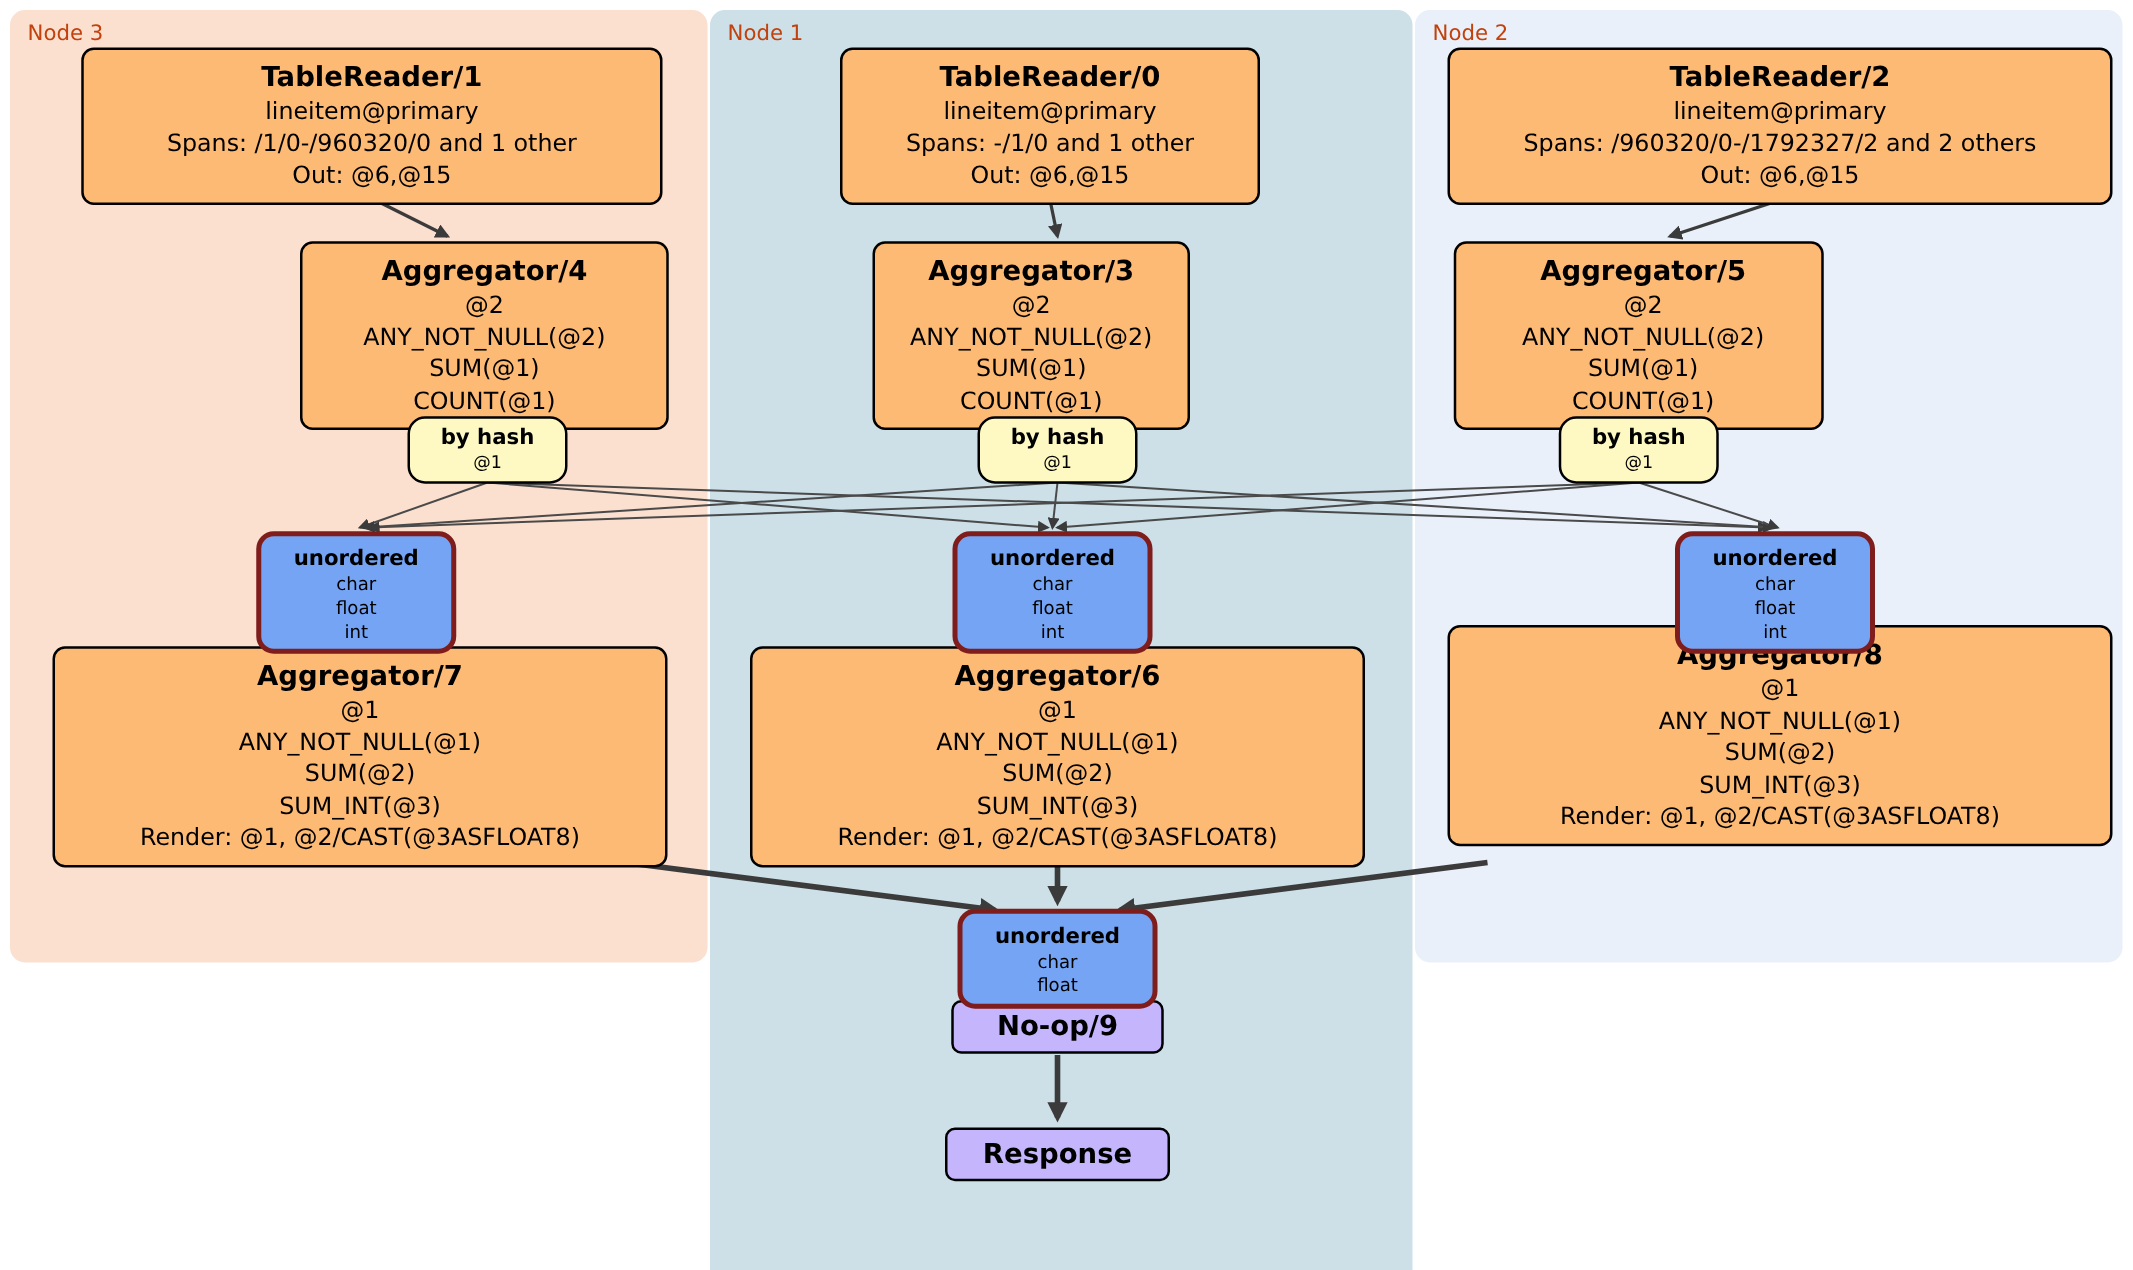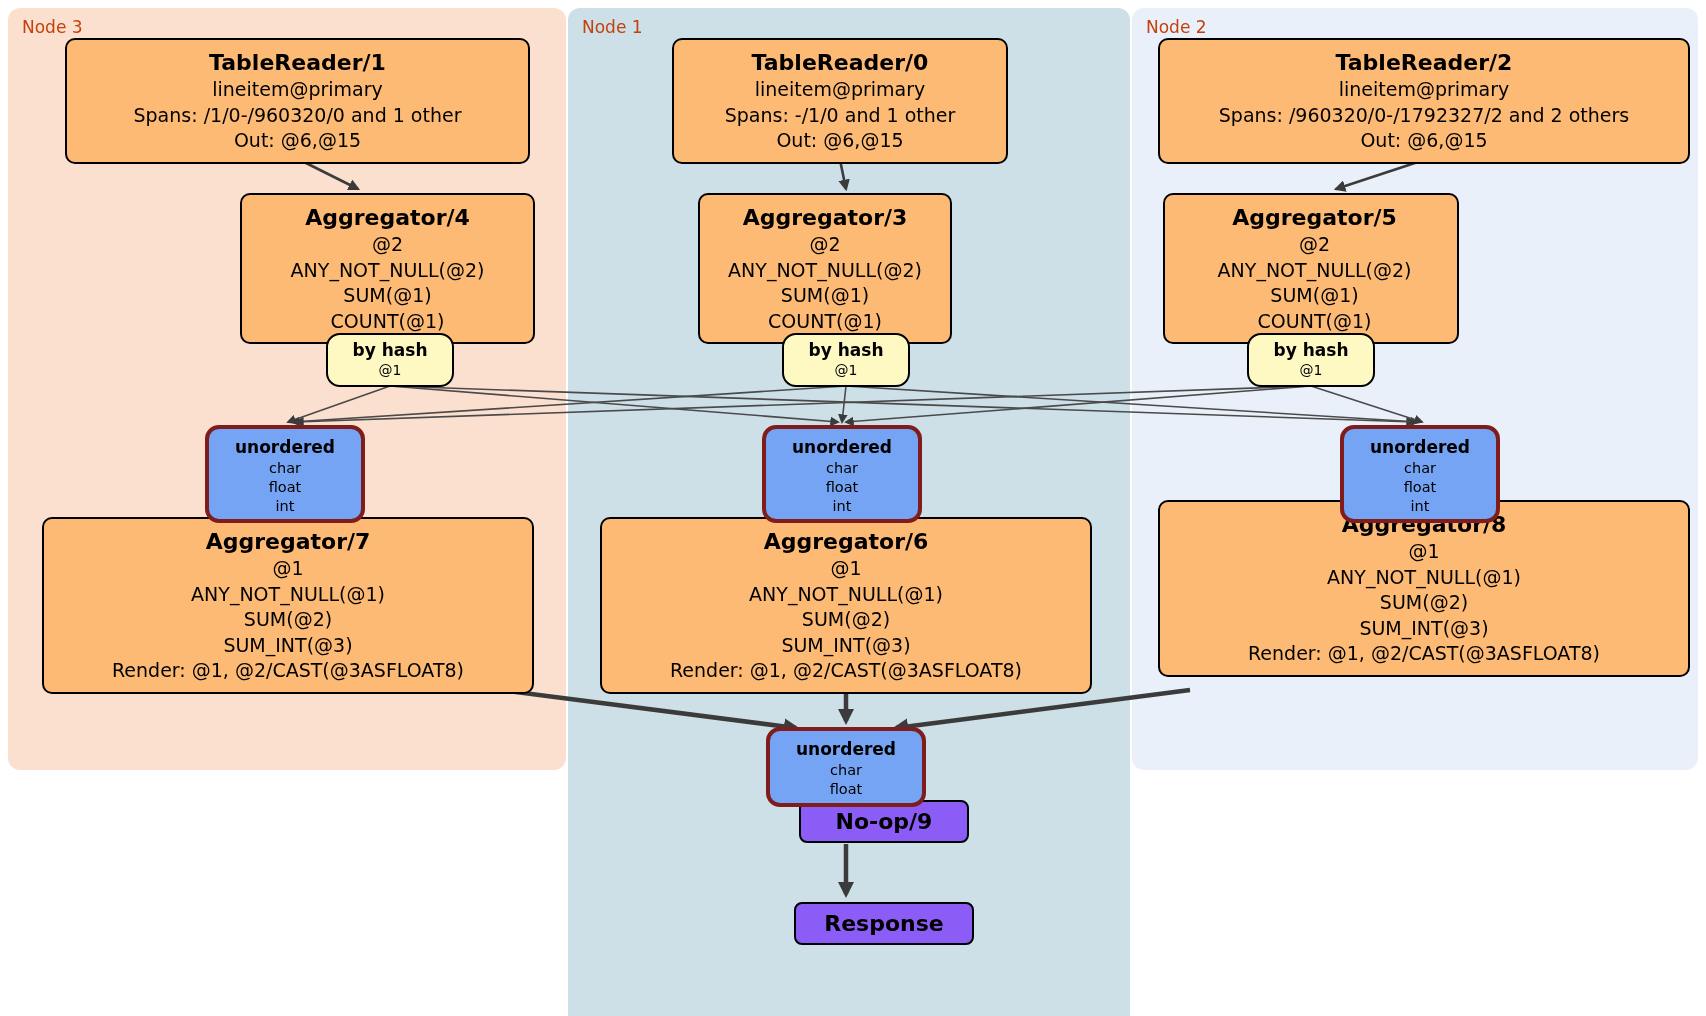--- a/index.html
+++ b/index.html
@@ -47,22 +47,22 @@
     position: absolute; z-index: 3;
     background: #74a4f3; border: 4px solid #7f1d1d; border-radius: 14px;
     text-align: center; padding: 7px 6px; box-sizing: border-box;
   }
   .sync-title { font-weight: bold; font-size: 17px; line-height: 23px; }
   .sync-line  { font-size: 14.5px; line-height: 19px; }
 
   
   .term {
     position: absolute; z-index: 2;
-    background: #8b5cf6; border: 2px solid #000; border-radius: 8px;
-    text-align: center; padding: 5px 4px; box-sizing: border-box; margin-left: 38px;
+    background: #c4b5fd; border: 2px solid #000; border-radius: 8px;
+    text-align: center; padding: 5px 4px; box-sizing: border-box;
   }
   .term-title { font-weight: bold; font-size: 22px; line-height: 29px; }
 </style>
 </head>
 <body>
 
 <div class="canvas">
 
   <div class="region region-node3">
     <div class="region-label">Node 3</div>

